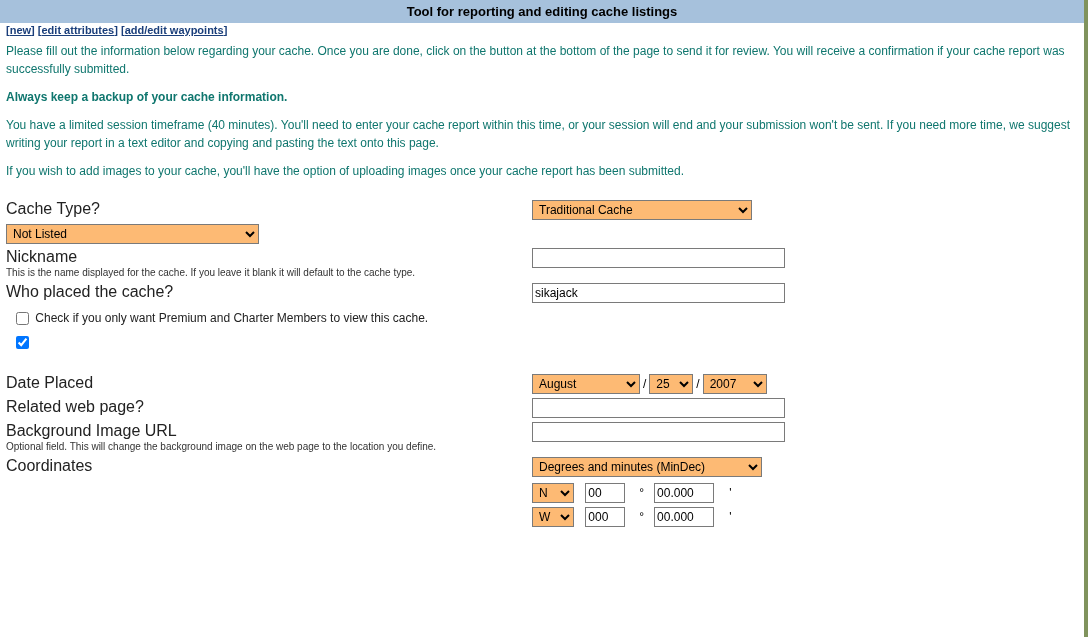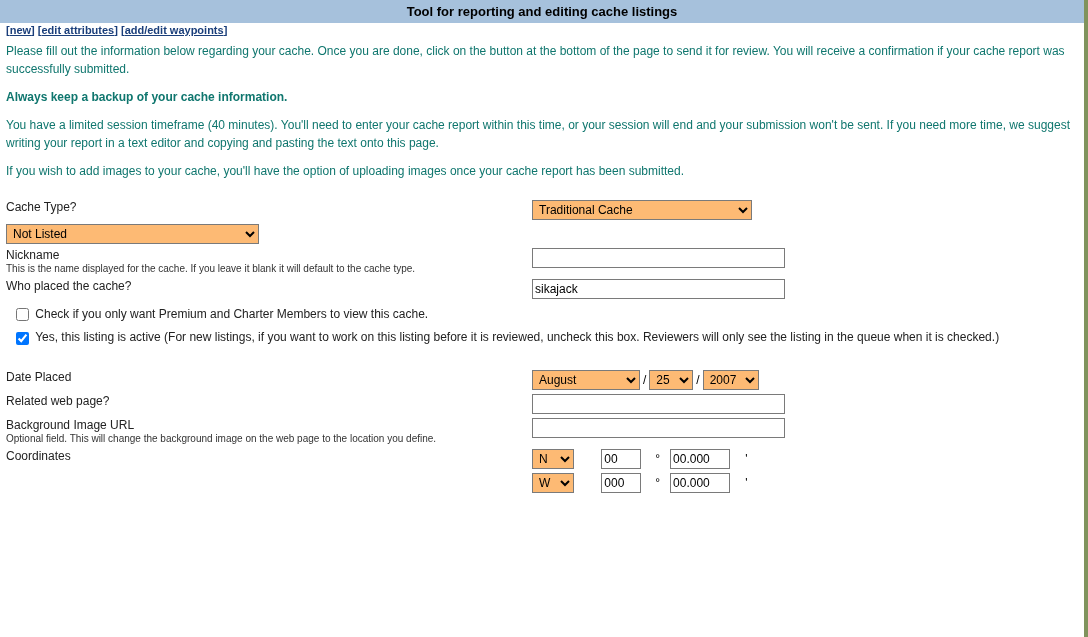--- a/index.html
+++ b/index.html
@@ -59,21 +59,21 @@
   .form-row .label-col {
     width: 526px;
     flex: 0 0 526px;
     padding-right: 10px;
     box-sizing: border-box;
   }
   .form-row .input-col {
     flex: 1;
   }
   .label-main {
-    font-size: 12px;
+    font-size: 16px;
     color: #222;
   }
   .label-sub {
     font-size: 10px;
     color: #333;
     line-height: 1.3;
   }
   select, input[type="text"] {
     font-family: Arial, sans-serif;
     font-size: 12px;
@@ -94,25 +94,25 @@
     font-size: 12px;
     color: #222;
     line-height: 1.5;
   }
   .check-row input { vertical-align: middle; margin-right: 3px; }
   .spacer { height: 20px; }
   .date-group select { margin-right: 2px; }
   .slash { margin: 0 3px 0 1px; }
   .sel-month { width: 108px; }
   .sel-day { width: 44px; }
-  .sel-year { width: 56px; }
+  .sel-year { width: 64px; }
   .sel-coordfmt { width: 230px; margin-bottom: 6px; }
   .coord-line { margin-bottom: 4px; }
   .sel-hemi { width: 42px; margin-right: 8px; }
-  .txt-deg { width: 40px; margin-right: 4px; margin-left: 16px; }
+  .txt-deg { width: 40px; margin-right: 4px; }
   .txt-min { width: 60px; margin-right: 4px; }
   .sym { display: inline-block; width: 18px; text-align: center; }
 </style>
 </head>
 <body>
 
 <div class="page">
 
   <div class="header-bar">Tool for reporting and editing cache listings</div>
 
@@ -169,21 +169,20 @@
       </div>
     </div>
 
     <div class="check-row">
       <input type="checkbox" style="">
       <span>Check if you only want Premium and Charter Members to view this cache.</span>
     </div>
 
     <div class="check-row">
       <input type="checkbox" checked="" style="">
-      <span>Yes, this listing is active (For new listings, if you want to work on this listing before it is reviewed, uncheck this box. Reviewers will only see the listing in the queue when it is checked.)</span>
     </div>
 
     <div class="spacer"></div>
 
     <div class="form-row">
       <div class="label-col">
         <span class="label-main">Date Placed</span>
       </div>
       <div class="input-col date-group">
         <select class="sel-month"><option>August</option></select><span class="slash">/</span><select class="sel-day"><option>25</option></select><span class="slash">/</span><select class="sel-year"><option>2007</option></select>
@@ -207,20 +206,23 @@
       <div class="input-col">
         <input type="text" class="txt-wide" value="" style="">
       </div>
     </div>
 
     <div class="form-row">
       <div class="label-col">
         <span class="label-main">Coordinates</span>
       </div>
       <div class="input-col">
+        <div>
+          <select class="sel-coordfmt"><option>Degrees and minutes (MinDec)</option></select>
+        </div>
         <div class="coord-line">
           <select class="sel-hemi"><option>N</option></select>
           <input type="text" class="txt-deg" value="00" style="">
           <span class="sym">°</span>
           <input type="text" class="txt-min" value="00.000" style="">
           <span class="sym">'</span>
         </div>
         <div class="coord-line">
           <select class="sel-hemi"><option>W</option></select>
           <input type="text" class="txt-deg" value="000" style="">

